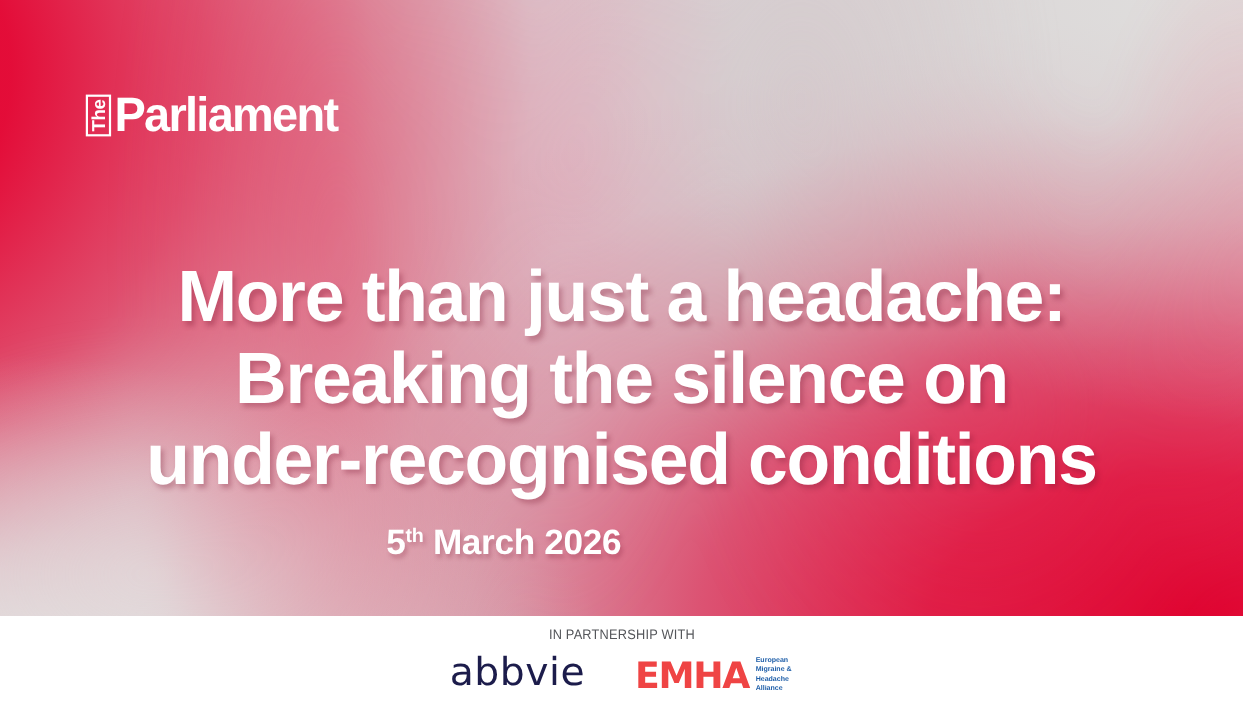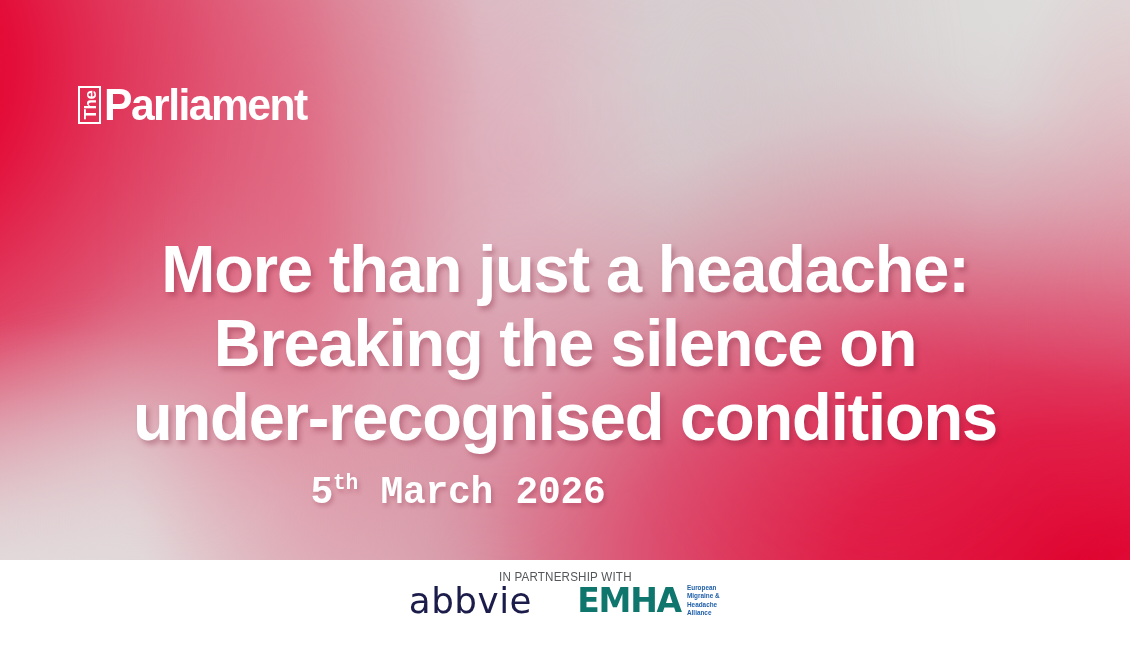--- a/index.html
+++ b/index.html
@@ -174,23 +174,23 @@
   }
 
   
   .date {
     position: absolute;
     left: 0;
     top: 470px;
     width: 916px;
     text-align: center;
     color: #ffffff;
-    font-family: Liberation Mono, monospace;
-    font-weight: 700;
-    font-size: 38px;
+    font-family: Liberation Sans, sans-serif;
+    font-weight: 700;
+    font-size: 32px;
     line-height: 46px;
     letter-spacing: -0.3px;
     text-shadow: 2px 3px 4px rgba(120, 20, 45, 0.26);
   }
   .date sup {
     font-size: 0.56em;
     vertical-align: super;
     line-height: 0;
     font-weight: 700;
   }
@@ -210,22 +210,23 @@
   .footer-kicker {
     margin-top: 10px;
     color: #54565a;
     font-family: "Liberation Sans", sans-serif;
     font-size: 12.5px;
     font-weight: 400;
     letter-spacing: 0.2px;
     transform: scaleX(0.93);
   }
   .footer-logos {
+    margin-top: 11px;
     display: flex;
-    align-items: flex-start;
+    align-items: flex-end;
     gap: 46px;
   }
 
   
   .logo-abbvie {
     color: #1c1c4b;
     font-family: "DejaVu Sans", sans-serif;
     font-weight: 400;
     font-size: 35px;
     line-height: 1;
@@ -233,21 +234,21 @@
     transform: scaleX(1.02);
   }
 
   
   .logo-emha {
     display: flex;
     align-items: center;
     gap: 6px;
   }
   .logo-emha-mark {
-    color: #0f766e;
+    color: #ef4444;
     font-family: "DejaVu Sans", sans-serif;
     font-weight: 700;
     font-size: 33px;
     line-height: 1;
     letter-spacing: -1.2px;
     transform: scaleX(1.0);
   }
   .logo-emha-tag {
     color: #1f5fa9;
     font-family: "Liberation Sans", sans-serif;

